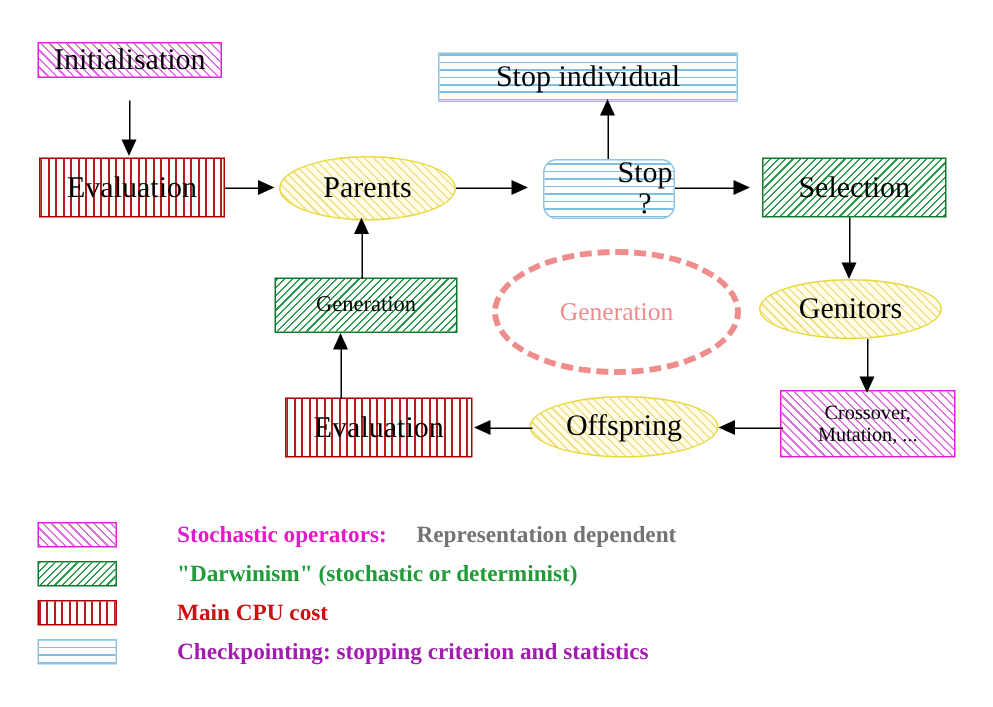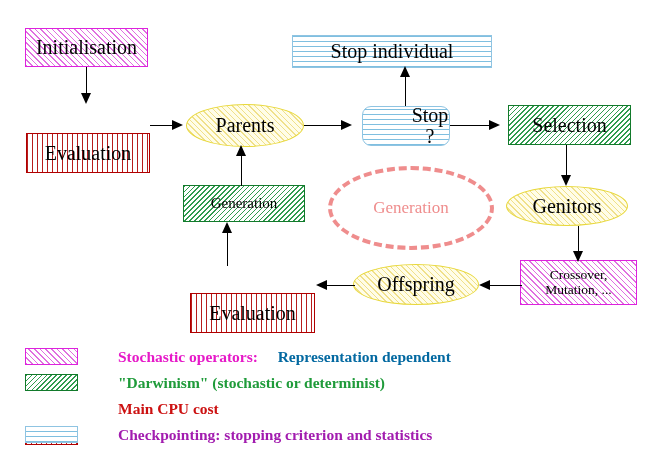--- a/index.html
+++ b/index.html
@@ -22,21 +22,20 @@
     background-color:#ffffff;
     background-image:repeating-linear-gradient(-45deg,
        #2f9b4e 0px,#2f9b4e 1px,#ffffff 1px,#ffffff 3.5px);
     border:1.6px solid #127a2b;
   }
   .fill-red{
     background-color:#ffffff;
     background-image:repeating-linear-gradient(90deg,
        #b71c1c 0px,#b71c1c 1.2px,#ffffff 1.2px,#ffffff 5px);
     border:1.6px solid #b00000;
-    margin-top:28px;
   }
   .fill-blue{
     background-color:#ffffff;
     background-image:repeating-linear-gradient(0deg,
        #7fbfe0 0px,#7fbfe0 1px,#ffffff 1px,#ffffff 5px);
     border:1.4px solid #8fc4e2;
   }
   .fill-yellow{
     background-color:#fffde0;
     background-image:repeating-linear-gradient(45deg,
@@ -70,21 +69,21 @@
   .leg-txt{position:absolute;left:118px;white-space:nowrap;
            font-family:"Liberation Serif","DejaVu Serif",serif;
            font-weight:bold;font-size:15.5px;}
   .leg-txt .t2{font-weight:bold;}
 </style>
 </head>
 <body>
 
 <div id="canvas">
 
-  <div class="node fill-magenta" style="left:25px;top:28px;width:123px;height:39px;font-size:20px;">Initialisation</div>
+  <div class="node fill-magenta" style="left:25px;top:28px;width:123px;height:24px;font-size:20px;">Initialisation</div>
 
   <div class="node fill-red" style="left:26px;top:105px;width:124px;height:40px;font-size:20px;">Evaluation</div>
 
   <div class="node fill-yellow ellipse" style="left:186px;top:104px;width:118px;height:43px;font-size:20px;">Parents</div>
 
   <div class="node fill-blue" style="left:292px;top:35px;width:200px;height:33px;font-size:20px;">Stop individual</div>
 
   <div class="node fill-blue rounded" style="left:362px;top:106px;width:88px;height:40px;font-size:20px;padding-left:48px;">Stop ?</div>
 
   <div class="node fill-yellow ellipse" style="left:506px;top:186px;width:122px;height:40px;font-size:20px;">Genitors</div>
@@ -137,21 +136,21 @@
   <div class="ln lnv" style="left:241px;top:152px;height:34px;"></div>
   <div class="arr arr-u" style="left:236px;top:145px;"></div>
 
   <div id="legend">
 
     <div class="leg-row" style="top:6px;">
       <span class="swatch fill-magenta" style="top:4px;"></span>
       <span class="leg-txt">
         <span class="t1" style="color:#e619c8;">Stochastic operators:</span>
         <span style="display:inline-block;width:12px;"></span>
-        <span class="t2" style="color:#0369a1;">Representation dependent</span>
+        <span class="t2" style="color:#737373;">Representation dependent</span>
       </span>
     </div>
 
     <div class="leg-row" style="top:32px;">
       <span class="swatch fill-green" style="top:4px;"></span>
       <span class="leg-txt" style="color:#1f9b3a;">"Darwinism" (stochastic or determinist)</span>
     </div>
 
     <div class="leg-row" style="top:58px;">
       <span class="swatch fill-red" style="top:4px;"></span>

